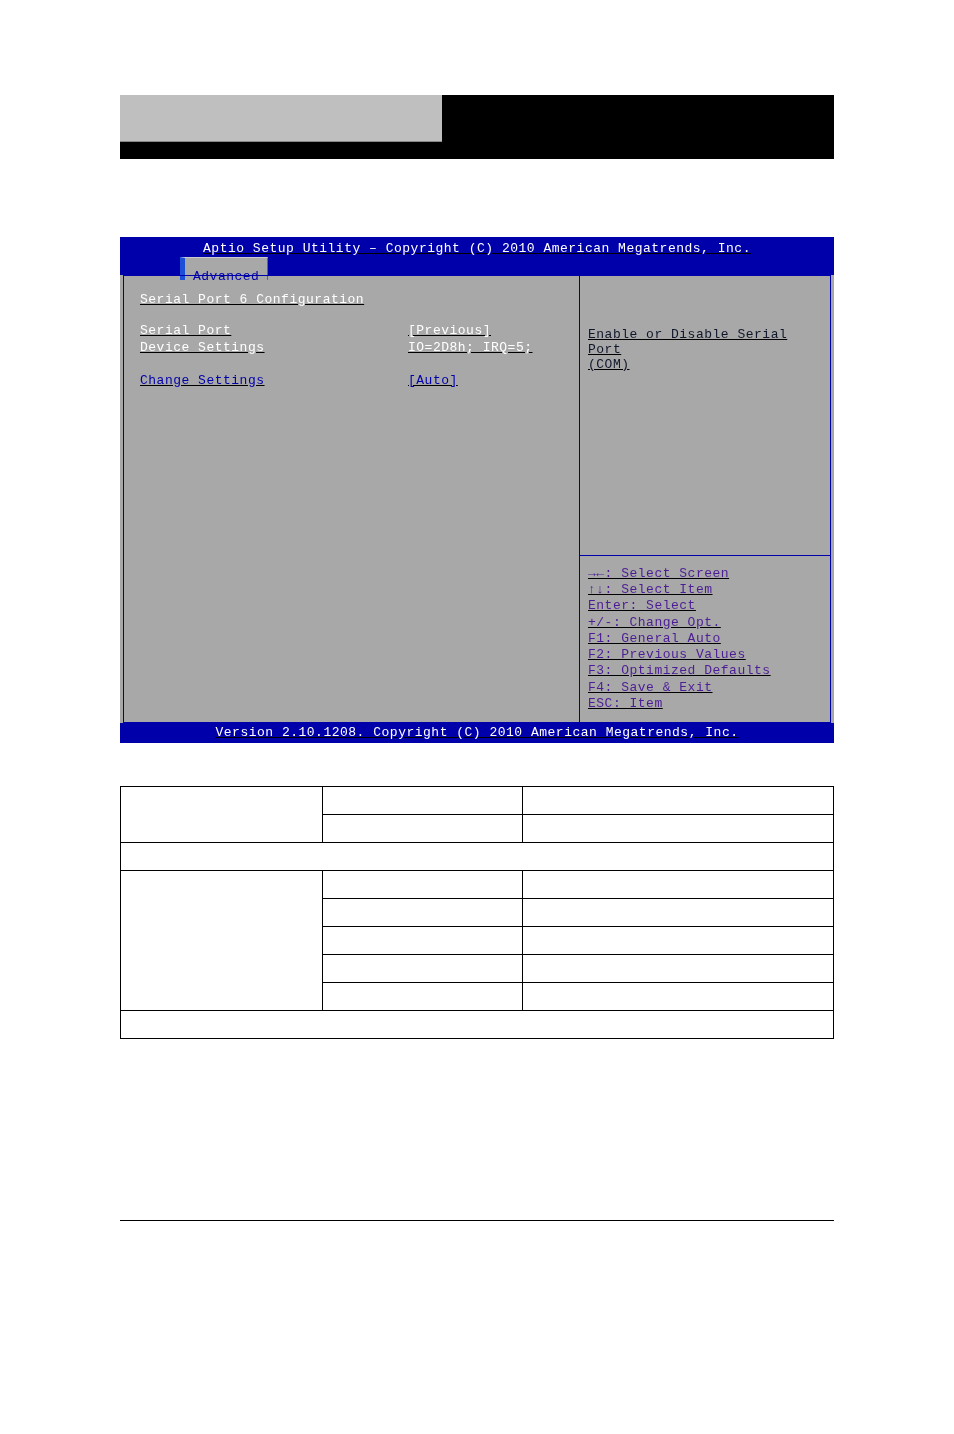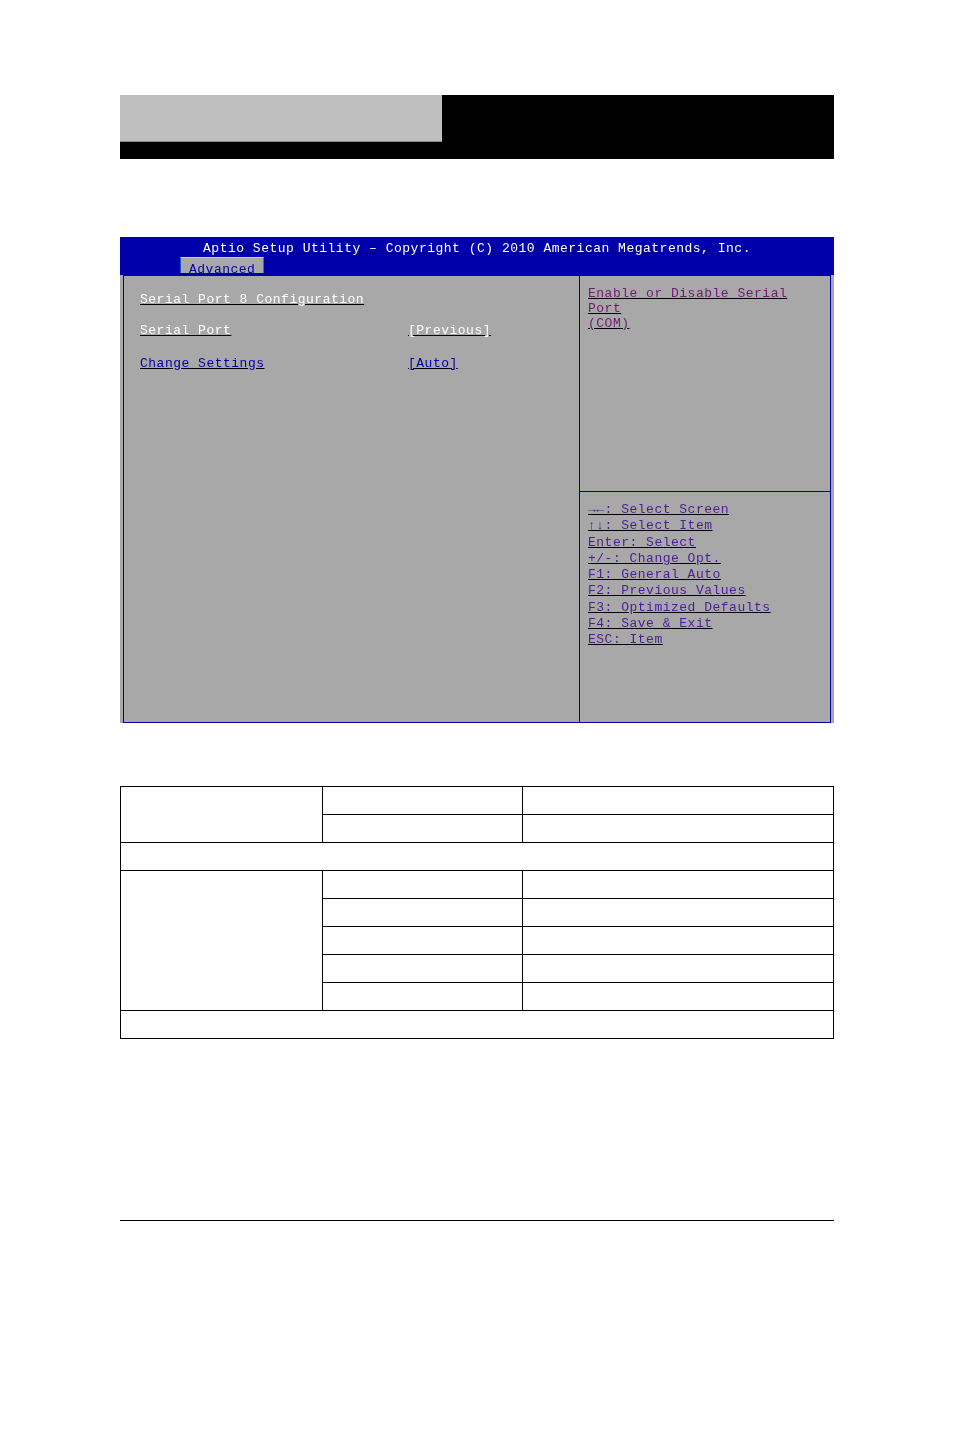--- a/index.html
+++ b/index.html
@@ -53,25 +53,25 @@
     background: #0000aa;
     height: 16px;
     position: relative;
   }
   .bios-tab {
     position: absolute;
     left: 60px;
     top: -2px;
     background: #a8a8a8;
     color: #0000aa;
-    padding: 4px 8px;
+    padding: 11px 8px;
     height: 16px;
     line-height: 16px;
     border-top: 1px solid #ccc;
-    border-left: 1px solid #1d4ed8;
+    border-left: 5px solid #1d4ed8;
     border-right: 1px solid #666;
   }
 
   .bios-body {
     background: #a8a8a8;
     height: 448px;
     display: flex;
     border-left: 3px solid #a8a8a8;
     border-right: 3px solid #a8a8a8;
   }
@@ -85,22 +85,23 @@
   .bios-side {
     flex: 1;
     border: 1px solid #0000aa;
     border-left: none;
     display: flex;
     flex-direction: column;
   }
   .bios-help {
     border-bottom: 1px solid #0000aa;
     padding: 10px 8px;
-    color: #701a75;
-    height: 216px;
+    color: #0f172a;
+    height: 268px;
+    margin-top: 41px;
   }
   .bios-keys {
     padding: 10px 8px;
     color: #4c1d95;
     line-height: 1.25;
   }
 
   .bios-row { display: flex; margin-bottom: 2px; gap: 16px; }
   .bios-label { flex: 0 0 252px; }
   .bios-value { flex: 1; }
@@ -150,25 +151,29 @@
   <div class="top-band-left"></div>
 </div>
 
 <div class="bios">
   <div class="bios-titlebar">Aptio Setup Utility – Copyright (C) 2010 American Megatrends, Inc.</div>
   <div class="bios-tabrow">
     <div class="bios-tab">Advanced</div>
   </div>
   <div class="bios-body">
     <div class="bios-main">
-      <div class="bios-heading">Serial Port 8 Configuration</div>
+      <div class="bios-heading">Serial Port 6 Configuration</div>
 
       <div class="bios-row">
         <div class="bios-label bios-white">Serial Port</div>
         <div class="bios-value bios-white">[Previous]</div>
+      </div>
+      <div class="bios-row">
+        <div class="bios-label bios-white">Device Settings</div>
+        <div class="bios-value bios-white">IO=2D8h; IRQ=5;</div>
       </div>
       <div style="height:16px"></div>
       <div class="bios-row">
         <div class="bios-label">Change Settings</div>
         <div class="bios-value">[Auto]</div>
       </div>
     </div>
     <div class="bios-side">
       <div class="bios-help">
         <div>Enable or Disable Serial Port</div>
@@ -180,20 +185,21 @@
         <div>Enter: Select</div>
         <div>+/-: Change Opt.</div>
         <div>F1: General Auto</div>
         <div>F2: Previous Values</div>
         <div>F3: Optimized Defaults</div>
         <div>F4: Save &amp; Exit</div>
         <div>ESC: Item</div>
       </div>
     </div>
   </div>
+  <div class="bios-footer">Version 2.10.1208. Copyright (C) 2010 American Megatrends, Inc.</div>
 </div>
 
 <table class="opt-table">
   <tbody>
       <tr>
     <td class="c1" rowspan="2"></td>
     <td class="c2"></td>
     <td class="c3"></td>
   </tr>
   <tr>

